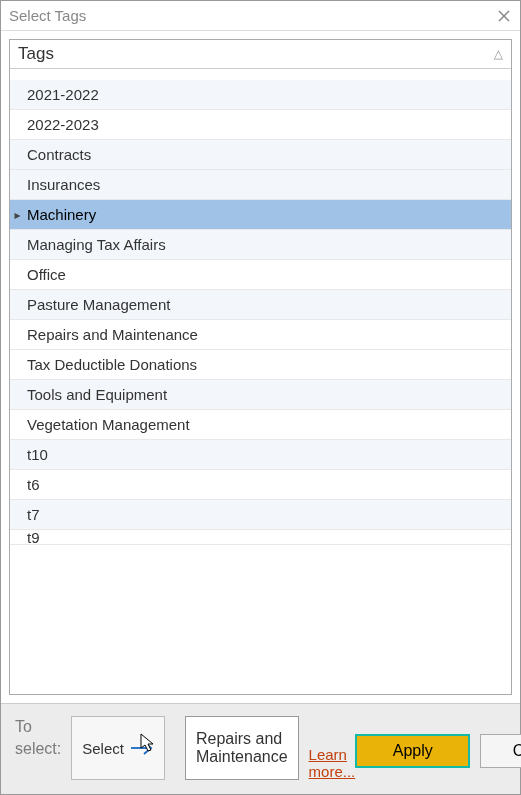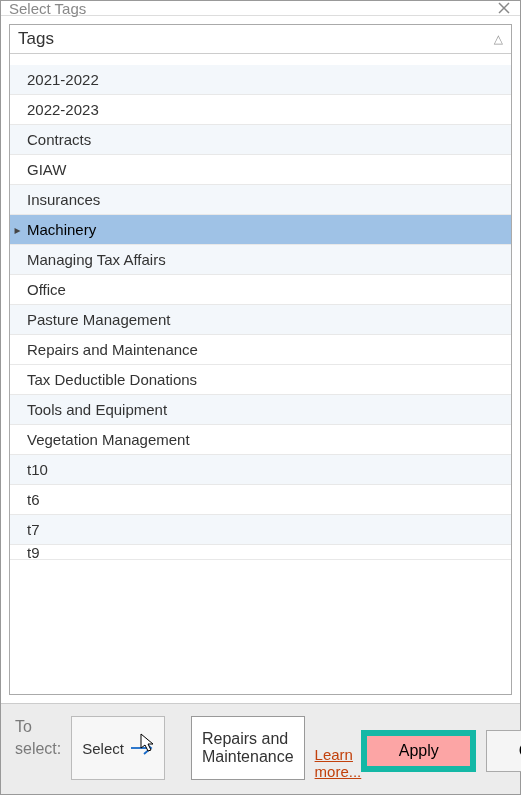--- a/index.html
+++ b/index.html
@@ -12,21 +12,21 @@
     .window {
       width: 521px;
       height: 795px;
       border: 1px solid #999;
       background: #fff;
       display: flex;
       flex-direction: column;
       position: relative;
     }
     .titlebar {
-      height: 15px;
+      height: 30px;
       display: flex;
       align-items: center;
       justify-content: space-between;
       padding: 0 8px;
       color: #888;
       font-size: 15px;
       border-bottom: 1px solid #ddd;
     }
     .close-icon {
       width: 16px;
@@ -94,21 +94,21 @@
       border-top: 1px solid #ccc;
       padding: 12px 14px 14px 14px;
       display: flex;
       flex-direction: row;
       gap: 10px;
     }
     .hint { color: #7a7a7a; font-size: 16px; line-height: 1.4; }
     .select-row {
       display: flex;
       align-items: stretch;
-      gap: 26px;
+      gap: 20px;
     }
     .select-btn {
       display: flex;
       align-items: center;
       gap: 6px;
       padding: 6px 10px;
       border: 1px solid #bbb;
       background: #f7f7f7;
       cursor: pointer;
       font-size: 15px;
@@ -153,22 +153,22 @@
     .btn {
       min-width: 115px;
       padding: 6px 10px;
       text-align: center;
       font-size: 16px;
       cursor: pointer;
       border: 1px solid #aaa;
       background: #f5f5f5;
     }
     .btn.primary {
-      border: 6px solid #14b8a6;
-      background: #fca5a5;
+      border: 2px solid #14b8a6;
+      background: #eab308;
     }
   </style>
 </head>
 <body>
 
 <div class="window">
   <div class="titlebar">
     <span>Select Tags</span>
     <span class="close-icon">
       <svg width="14" height="14" viewBox="0 0 14 14">
@@ -188,24 +188,20 @@
           <div class="indicator"></div>
           <div class="cell">2021-2022</div>
         </div>
         <div class="row">
           <div class="indicator"></div>
           <div class="cell">2022-2023</div>
         </div>
         <div class="row alt">
           <div class="indicator"></div>
           <div class="cell">Contracts</div>
-        </div>
-        <div class="row">
-          <div class="indicator"></div>
-          <div class="cell">GIAW</div>
         </div>
         <div class="row alt">
           <div class="indicator"></div>
           <div class="cell">Insurances</div>
         </div>
         <div class="row selected">
           <div class="indicator">▸</div>
           <div class="cell">Machinery</div>
         </div>
         <div class="row alt">

